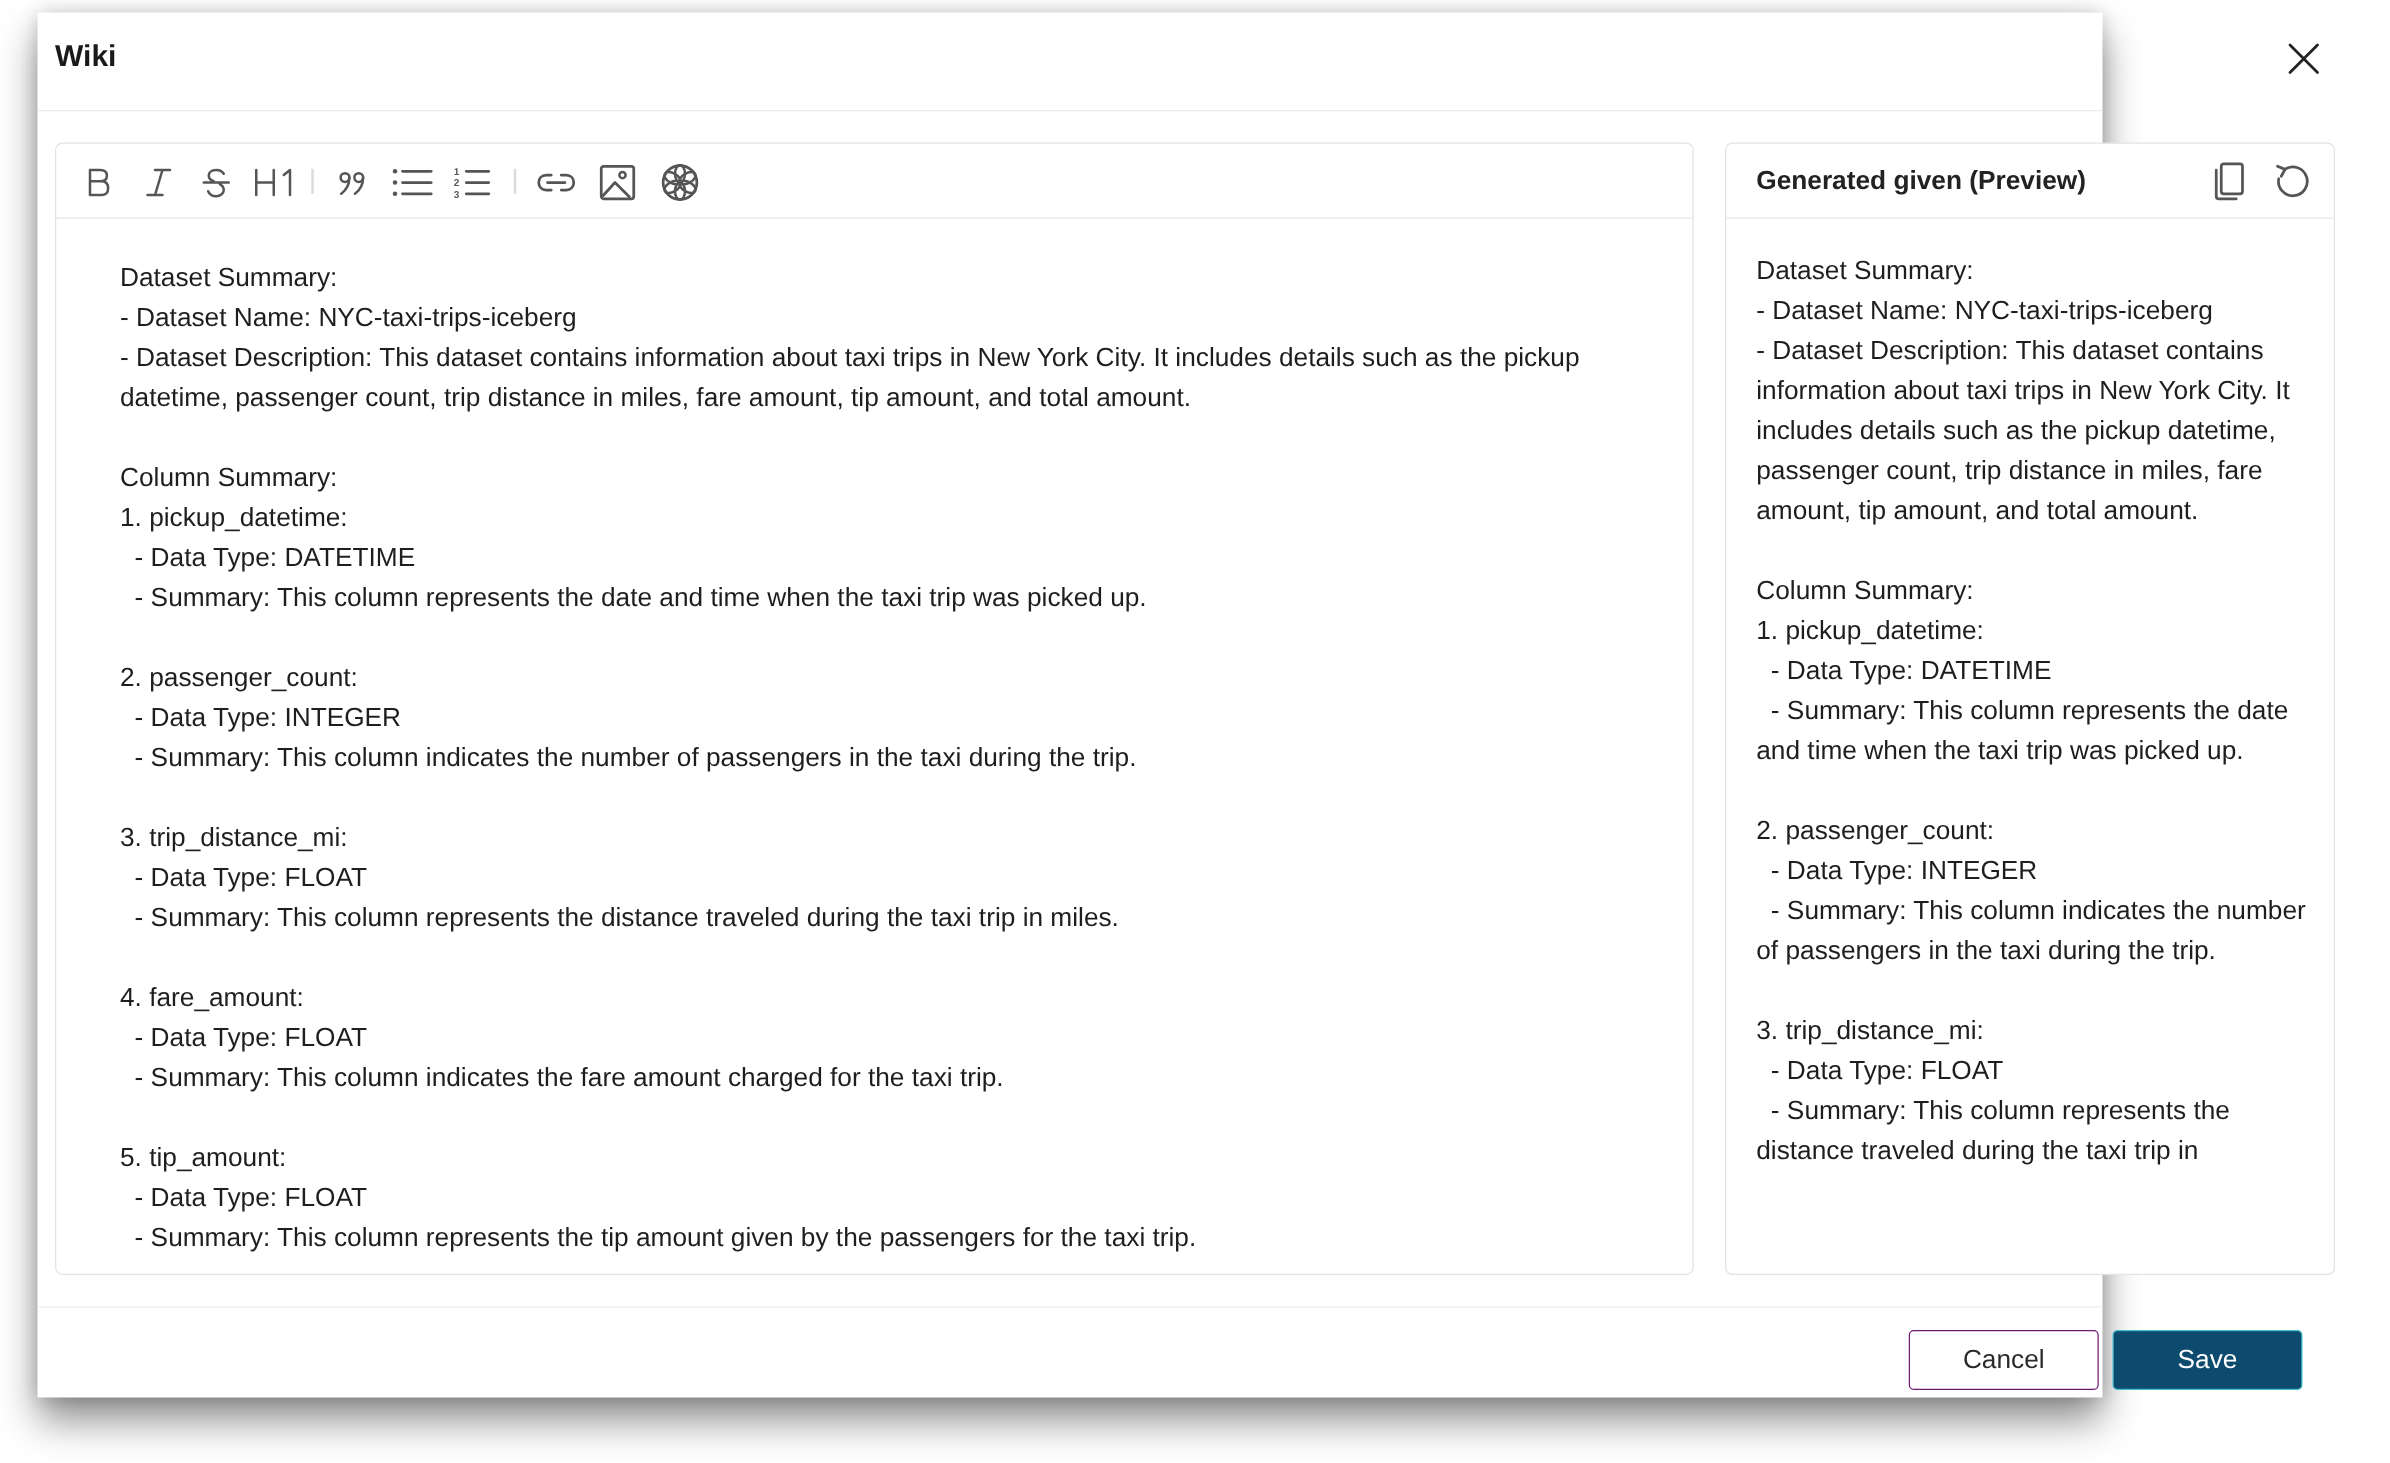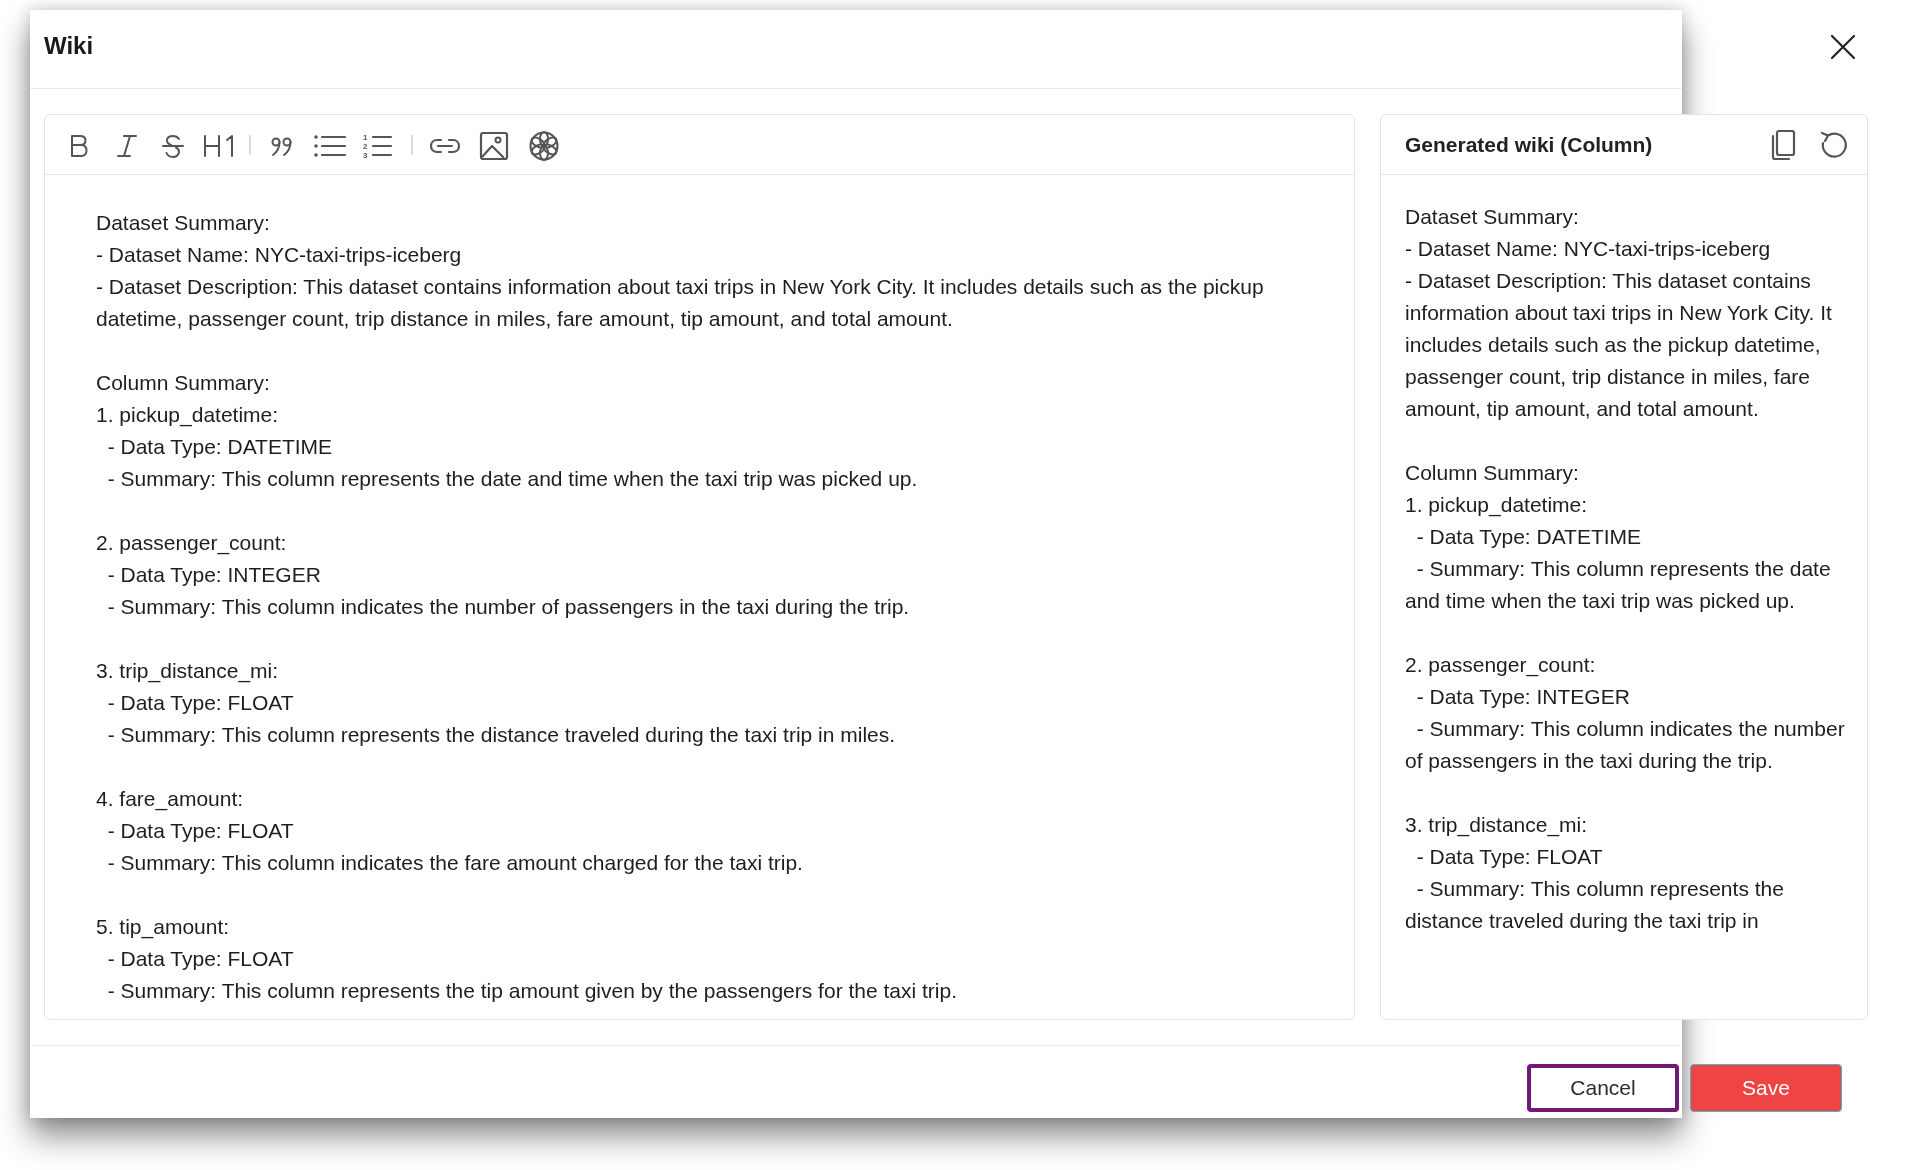--- a/index.html
+++ b/index.html
@@ -69,22 +69,22 @@
   }
   .footer-divider {
     position: absolute; left: 0; top: 1035px; width: 100%; height: 1px; background: #ededed;
   }
   .btn {
     position: absolute; top: 1054px; height: 48px; width: 152px; border-radius: 4px;
     font-size: 21px; display: flex; align-items: center; justify-content: center;
     cursor: pointer; box-sizing: border-box;
     font-family: "Liberation Sans", sans-serif;
   }
-  .btn-cancel { left: 1497px; background: #fff; border: 4px solid #701a75; color: #2b2b2b; }
-  .btn-save { left: 1660px; background: #ef4444; border: 1px solid #42b8c9; color: #ffffff; }
+  .btn-cancel { left: 1497px; background: #fff; border: 1px solid #701a75; color: #2b2b2b; }
+  .btn-save { left: 1660px; background: #0c4a6e; border: 1px solid #42b8c9; color: #ffffff; }
 </style>
 </head>
 <body>
 
 <div class="modal">
   <div class="modal-header">
     <div class="modal-title">Wiki</div>
     <div class="close-btn">
       <svg width="26" height="26" viewBox="0 0 26 26">
         <path d="M2 2 L24 24 M24 2 L2 24" stroke="#222" stroke-width="2.2" stroke-linecap="round" fill="none"></path>
@@ -187,21 +187,21 @@
   - Data Type: FLOAT
   - Summary: This column indicates the fare amount charged for the taxi trip.
 
 5. tip_amount:
   - Data Type: FLOAT
   - Summary: This column represents the tip amount given by the passengers for the taxi trip.</div>
   </div>
 
   <div class="preview-box">
     <div class="preview-header">
-      <div class="preview-title">Generated wiki (Column)</div>
+      <div class="preview-title">Generated given (Preview)</div>
       <div class="pv-icon" style="left:385px;">
         <svg width="26" height="32" viewBox="0 0 26 32">
           <rect x="7" y="2" width="17" height="24" rx="2" stroke="#555" stroke-width="2.2" fill="none"></rect>
           <path d="M3 7 V28 C3 29.5 4 30 5 30 H19" stroke="#555" stroke-width="2.2" fill="none" stroke-linecap="round"></path>
         </svg>
       </div>
       <div class="pv-icon" style="left:436px;">
         <svg width="30" height="30" viewBox="0 0 30 30">
           <path d="M9 5.5 A11.5 11.5 0 1 1 4 13" stroke="#555" stroke-width="2.2" fill="none" stroke-linecap="round"></path>
           <path d="M3 3 L9 5.5 L6 11" stroke="#555" stroke-width="2.2" fill="none" stroke-linecap="round" stroke-linejoin="round"></path>

